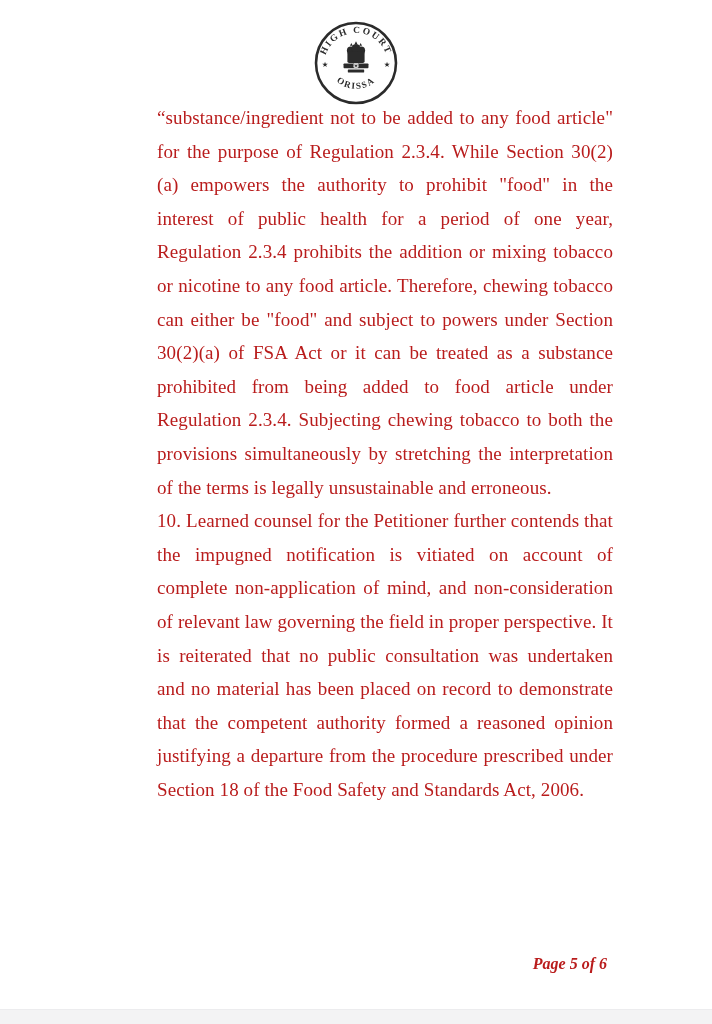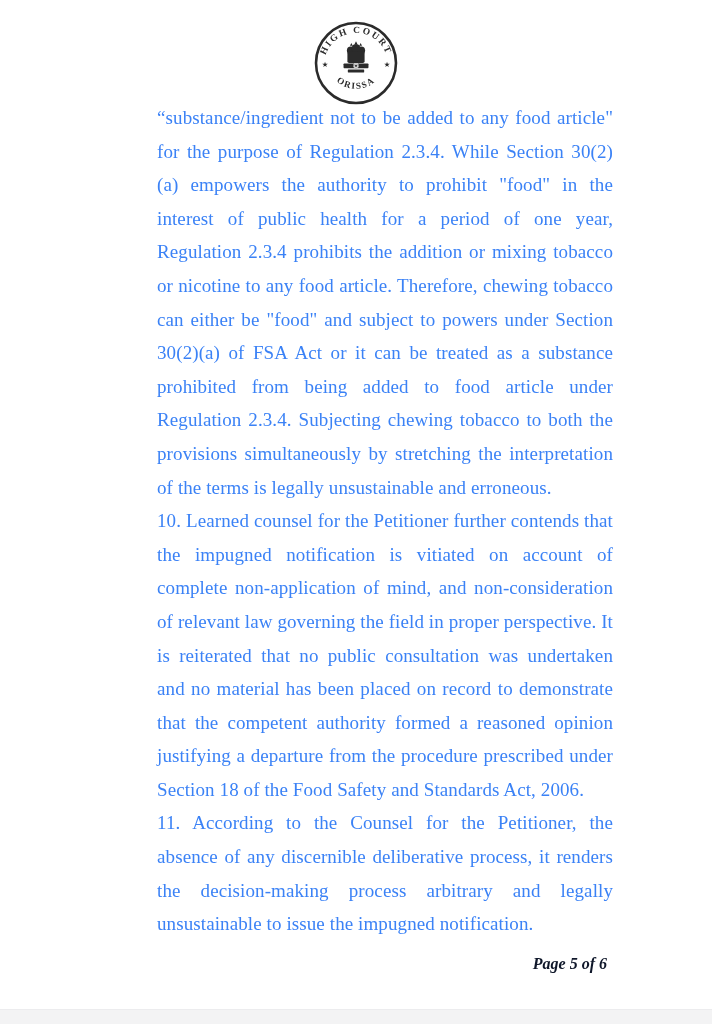--- a/index.html
+++ b/index.html
@@ -23,37 +23,37 @@
   .doc-body {
     position: absolute;
     left: 157px;
     top: 101px;
     width: 456px;
   }
   .doc-body p {
     font-size: 19px;
     line-height: 33.6px;
     text-align: justify;
-    color: #3b82f6;
+    color: #b91c1c;
     letter-spacing: 0.1px;
   }
   .para-num {
     font-weight: normal;
   }
   .para-num:not(:empty)::after {
     content: " ";
   }
   .page-footer {
     position: absolute;
     top: 955px;
     right: 105px;
     font-size: 16px;
     font-weight: bold;
     font-style: italic;
-    color: #0f172a;
+    color: #b91c1c;
   }
   .bottom-strip {
     position: absolute;
     left: 0;
     bottom: 0;
     width: 712px;
     height: 15px;
     background: #f3f3f4;
     border-top: 1px solid #ececee;
   }
@@ -92,18 +92,17 @@
       <circle cx="50" cy="53.2" r="1" fill="#2b2b2b"></circle>
       <path d="M50 49.6 v7.2 M46.4 53.2 h7.2 M47.5 50.7 l5 5 M52.5 50.7 l-5 5" stroke="#2b2b2b" stroke-width="0.5" fill="none"></path>
       <rect x="40.5" y="57.5" width="19" height="3.6" rx="0.5"></rect>
     </g>
   </svg>
 </div>
 
 <div class="doc-body">
   <p><span class="para-num"></span><span>“substance/ingredient not to be added to any food article" for the purpose of Regulation 2.3.4. While Section 30(2)(a) empowers the authority to prohibit "food" in the interest of public health for a period of one year, Regulation 2.3.4 prohibits the addition or mixing tobacco or nicotine to any food article. Therefore, chewing tobacco can either be "food" and subject to powers under Section 30(2)(a) of FSA Act or it can be treated as a substance prohibited from being added to food article under Regulation 2.3.4. Subjecting chewing tobacco to both the provisions simultaneously by stretching the interpretation of the terms is legally unsustainable and erroneous.</span></p>
   <p><span class="para-num">10.</span><span>Learned counsel for the Petitioner further contends that the impugned notification is vitiated on account of complete non-application of mind, and non-consideration of relevant law governing the field in proper perspective.  It is reiterated that no public consultation was undertaken and no material has been placed on record to demonstrate that the competent authority formed a reasoned opinion justifying a departure from the procedure prescribed under Section 18 of the Food Safety and Standards Act, 2006.</span></p>
-  <p><span class="para-num">11.</span><span>According to the Counsel for the Petitioner, the absence of any discernible deliberative process, it renders the decision-making process arbitrary and legally unsustainable to issue the impugned notification.</span></p>
 </div>
 
 <div class="page-footer">Page 5 of 6</div>
 
 <div class="bottom-strip"></div>
 
 </body></html>

